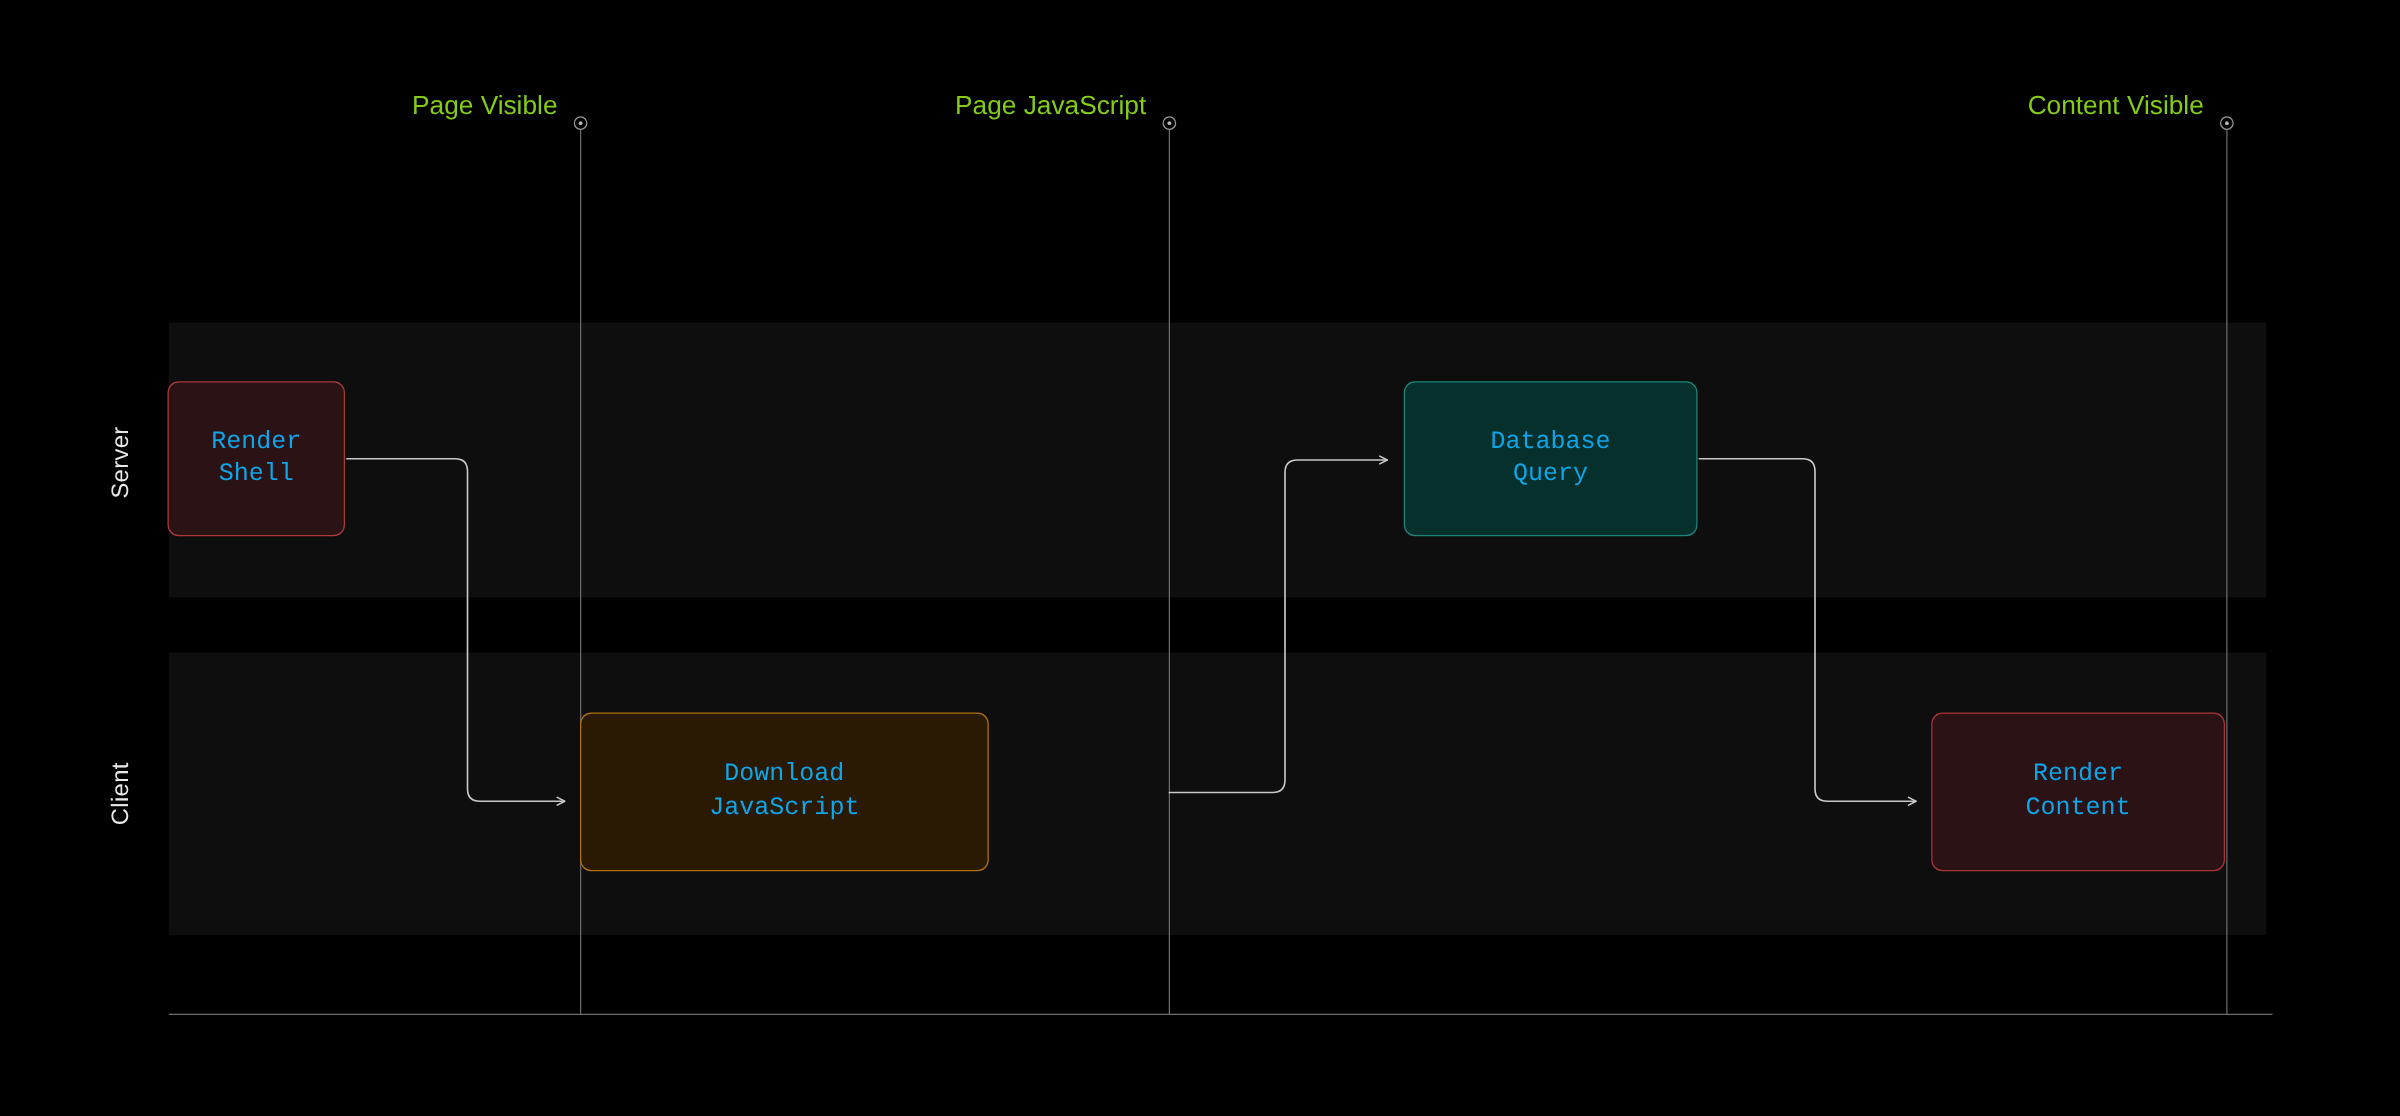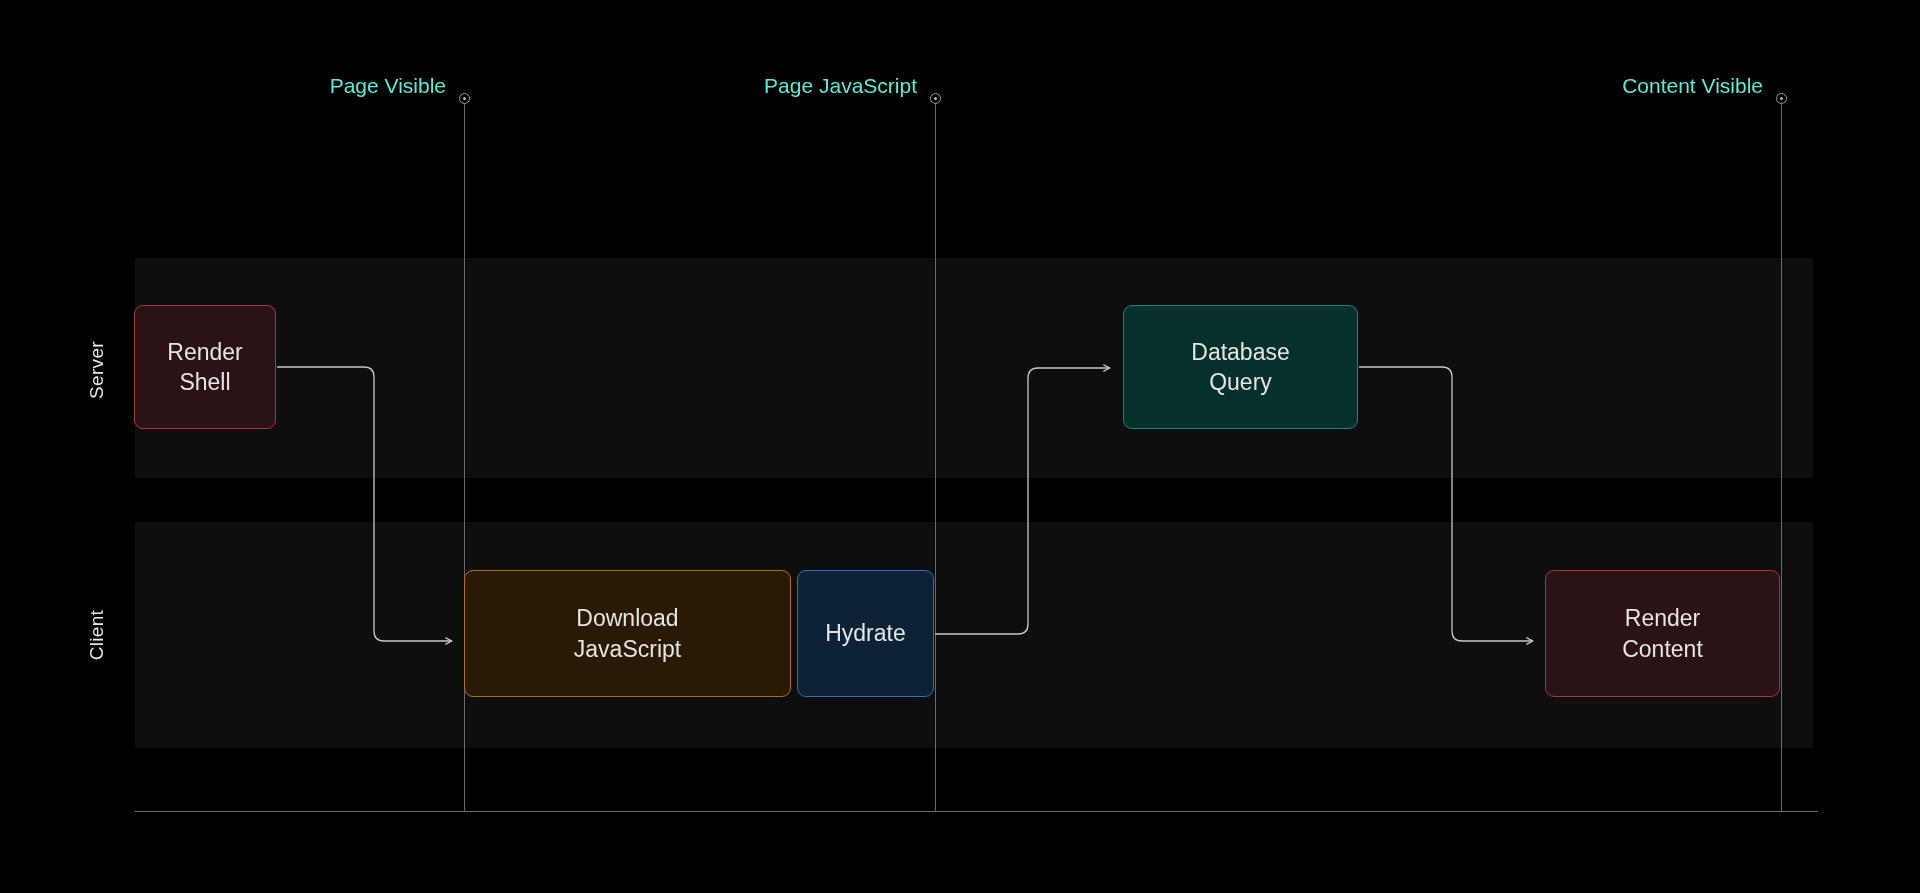--- a/index.html
+++ b/index.html
@@ -80,42 +80,43 @@
     top: 3px;
     width: 3px;
     height: 3px;
     border-radius: 50%;
     background: #b8b8b8;
   }
   .milestone-label {
     position: absolute;
     top: 85px;
     right: 18px;
-    color: #5eead4;
+    color: #84cc16;
     font-size: 21px;
     white-space: nowrap;
     line-height: 1;
     transform: translateY(-50%);
   }
 
   
   .task-box {
     position: absolute;
     box-sizing: border-box;
     border-radius: 9px;
     border-width: 1.5px;
     border-style: solid;
     display: flex;
     align-items: center;
     justify-content: center;
     text-align: center;
-    color: #e5e5e5;
-    font-size: 23px;
+    color: #0ea5e9;
+    font-size: 20px;
     line-height: 1.32;
     padding: 4px 10px;
+    font-family: Liberation Mono, monospace;
   }
   .task-box .task-label { display: block; white-space: pre-line; }
 
   
   #connector-layer {
     position: absolute;
     left: 0; top: 0;
     width: 1920px;
     height: 893px;
     pointer-events: none;
@@ -171,21 +172,18 @@
 Shell</span>
   </div>
   <div class="task-box" id="task-2" style="left: 464px; top: 570px; width: 327px; height: 127px; background: rgb(42, 26, 4); border-color: rgb(177, 113, 15);">
     <span class="task-label">Download
 JavaScript</span>
   </div>
   <div class="task-box" id="task-1" style="left: 1123px; top: 305px; width: 235px; height: 124px; background: rgb(5, 48, 43); border-color: rgb(29, 133, 121);">
     <span class="task-label">Database
 Query</span>
   </div>
-  <div class="task-box" id="task-3" style="left: 797px; top: 570px; width: 137px; height: 127px; background: rgb(12, 34, 55); border-color: rgb(47, 111, 184);">
-    <span class="task-label">Hydrate</span>
-  </div>
   <div class="task-box" id="task-4" style="left: 1545px; top: 570px; width: 235px; height: 127px; background: rgb(43, 18, 20); border-color: rgb(168, 52, 59);">
     <span class="task-label">Render
 Content</span>
   </div>
 
 </div>
 
 </body></html>

